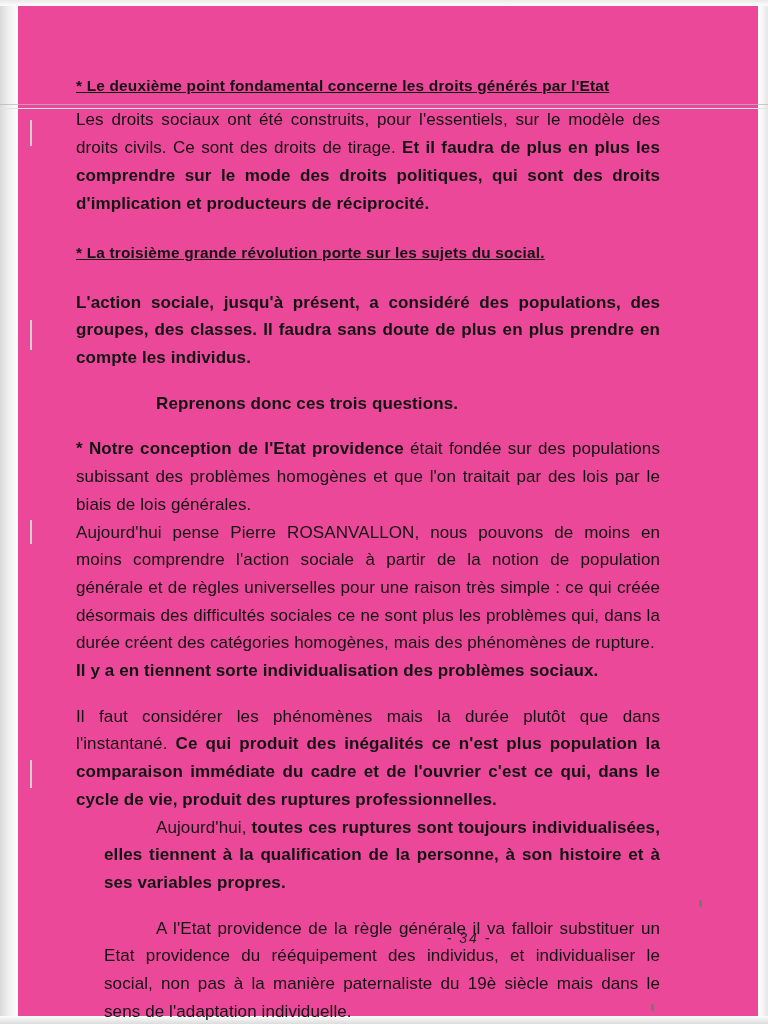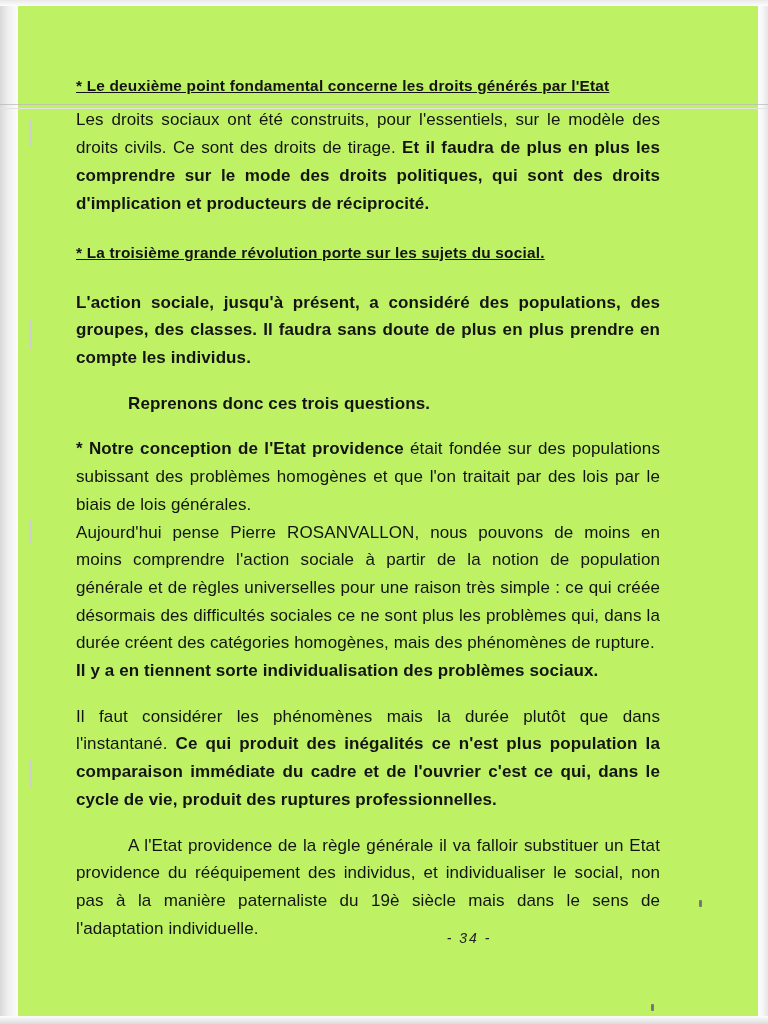--- a/index.html
+++ b/index.html
@@ -13,21 +13,21 @@
     font-family: "Liberation Sans", sans-serif;
     color: #111111;
     overflow: hidden;
     position: relative;
   }
 
   
   .page {
     position: absolute;
     inset: 0;
-    background: #bef264;
+    background: #ec4899;
     border-radius: 19px;
   }
   .scan-edge-left {
     position: absolute;
     left: 0; top: 0; bottom: 0;
     width: 18px;
     background: linear-gradient(to right, #d8d8d8 0%, #efefef 45%, #fdfdfd 100%);
   }
   .scan-edge-right {
     position: absolute;
@@ -90,21 +90,21 @@
     font-weight: bold;
     font-size: 15.4px;
     line-height: 1.52;
     text-align: left;
     text-decoration: underline;
     letter-spacing: .2px;
   }
   .gap-sm { height: 9px; }
   .gap-md { height: 18px; }
   .gap-lg { height: 24px; }
-  .indent { text-indent: 52px; }
+  .indent { text-indent: 52px; margin-left: 28px; }
 
   .page-number {
     position: absolute;
     left: 0;
     right: 0;
     top: 930px;
     text-align: center;
     font-size: 14px;
     font-style: italic;
     letter-spacing: 2px;
@@ -158,20 +158,21 @@
 
     <p><span class="bold">*  Notre conception de l'Etat providence </span><span>était fondée sur des populations subissant des problèmes homogènes et que l'on traitait par des lois par le biais de lois générales.</span></p>
 
     <p>Aujourd'hui pense Pierre ROSANVALLON, nous pouvons de moins en moins comprendre l'action sociale à partir de la notion de population générale et de règles universelles pour une raison très simple : ce qui créée désormais des difficultés sociales ce ne sont plus les problèmes qui, dans la durée créent des catégories homogènes, mais des phénomènes de rupture.</p>
 
     <p class="bold">Il y a en tiennent sorte individualisation des problèmes sociaux.</p>
     <div class="gap-md"></div>
 
     <p><span>Il faut considérer les phénomènes mais la durée plutôt que dans l'instantané. </span><span class="bold">Ce qui produit des inégalités ce n'est plus population la comparaison immédiate du cadre et de l'ouvrier c'est ce qui, dans le cycle de vie, produit des ruptures professionnelles.</span></p>
 
+    <p class="indent"><span>Aujourd'hui, </span><span class="bold">toutes ces ruptures sont toujours individualisées, elles tiennent à la qualification de la personne, à son histoire et à ses variables propres.</span></p>
     <div class="gap-md"></div>
 
     <p class="indent">A l'Etat providence de la règle générale il va falloir substituer un Etat providence du rééquipement des individus, et individualiser le social, non pas à la manière paternaliste du 19è siècle mais dans le sens de l'adaptation individuelle.</p>
   </div>
 
   <div class="page-number">
     <span class="page-number-inner">-  34  -</span>
   </div>
 </div>
 

